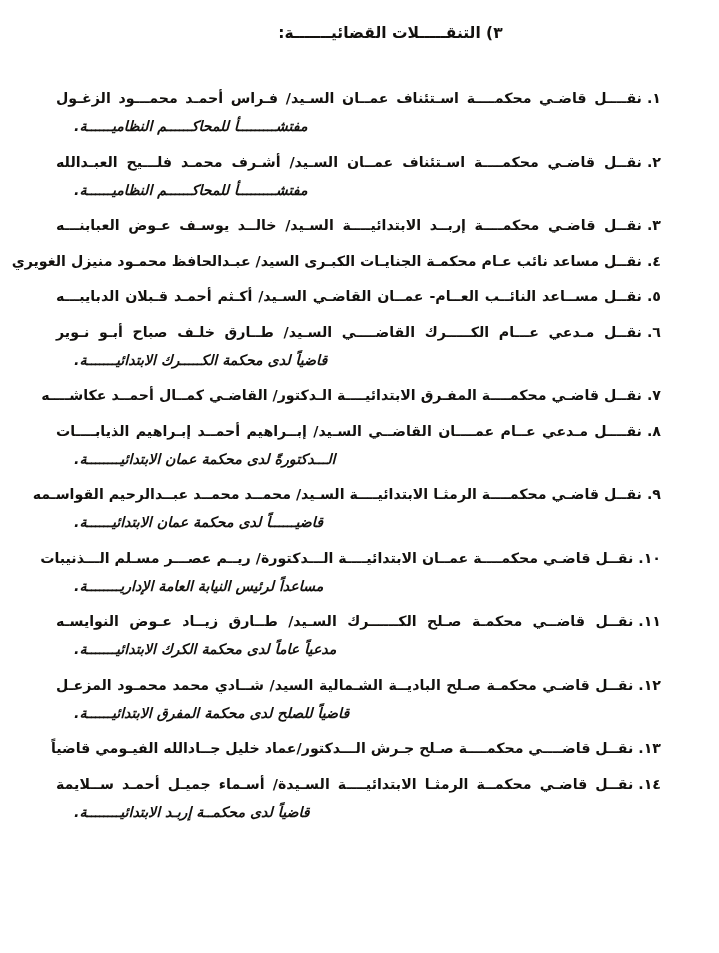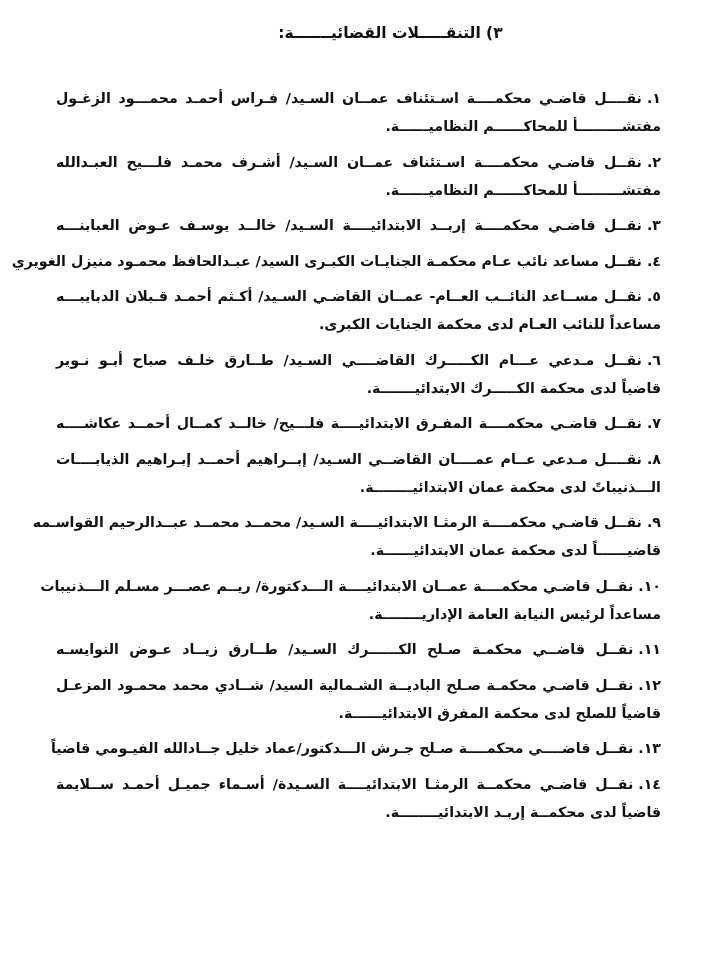--- a/index.html
+++ b/index.html
@@ -62,22 +62,23 @@
     font-weight: bold;
     line-height: 28px;
     white-space: nowrap;
   }
 
   .item-line.first {
     justify-content: flex-start;
   }
 
   .item-line.second {
-    justify-content: flex-start;
+    justify-content: flex-end;
     padding-left: 18px;
+    font-style: italic;
   }
 
   .item-num {
     flex: 0 0 auto;
     margin-left: 5px;
     font-weight: bold;
     font-size: 14.2px;
     direction: rtl;
     unicode-bidi: isolate;
   }
@@ -141,49 +142,46 @@
         <span class="item-num">٤.</span>
         <span class="item-text">نقــل مساعد نائب عـام محكمـة الجنايـات الكبـرى السيد/ عبـدالحافظ محمـود منيزل الغويري</span>
       </div>
     </div>
 
     <div class="item">
       <div class="item-line first">
         <span class="item-num">٥.</span>
         <span class="item-text">نقــل مســاعد النائــب العــام- عمــان القاضـي السـيد/ أكـثم أحمـد قـبلان الدبايبـــه</span>
       </div>
-      <div class="item-line second">
-        <span class="item-text-2">مساعداً للنائب العـام لدى محكمة الجنايات الكبرى.</span>
-      </div>
     </div>
 
     <div class="item">
       <div class="item-line first">
         <span class="item-num">٦.</span>
         <span class="item-text">نقــل مـدعي عـــام الكـــــرك القاضــــي السـيد/ طــارق خلـف صباح أبـو نـوير</span>
       </div>
       <div class="item-line second">
         <span class="item-text-2">قاضياً لدى محكمة الكـــــرك الابتدائيـــــــة.</span>
       </div>
     </div>
 
     <div class="item">
       <div class="item-line first">
         <span class="item-num">٧.</span>
-        <span class="item-text">نقــل قاضـي محكمــــة المفـرق الابتدائيــــة فلـــيح/ خالــد كمــال أحمــد عكاشــــه</span>
+        <span class="item-text">نقــل قاضـي محكمــــة المفـرق الابتدائيــــة الـدكتور/ القاضـي كمــال أحمــد عكاشــــه</span>
       </div>
     </div>
 
     <div class="item">
       <div class="item-line first">
         <span class="item-num">٨.</span>
         <span class="item-text">نقــــل مـدعي عــام عمــــان القاضــي السـيد/ إبــراهيم أحمــد إبـراهيم الذيابــــات</span>
       </div>
       <div class="item-line second">
-        <span class="item-text-2">الـــذنيباتً لدى محكمة عمان الابتدائيــــــــة.</span>
+        <span class="item-text-2">الـــدكتورةً لدى محكمة عمان الابتدائيــــــــة.</span>
       </div>
     </div>
 
     <div class="item">
       <div class="item-line first">
         <span class="item-num">٩.</span>
         <span class="item-text">نقــل قاضـي محكمــــة الرمثـا الابتدائيــــة السـيد/ محمــد محمــد عبــدالرحيم القواسـمه</span>
       </div>
       <div class="item-line second">
         <span class="item-text-2">قاضيــــــاً لدى محكمة عمان الابتدائيــــــة.</span>
@@ -198,20 +196,23 @@
       <div class="item-line second">
         <span class="item-text-2">مساعداً لرئيس النيابة العامة الإداريــــــــة.</span>
       </div>
     </div>
 
     <div class="item">
       <div class="item-line first">
         <span class="item-num">١١.</span>
         <span class="item-text">نقــل قاضــي محكمـة صـلح الكــــــرك السـيد/ طــارق زيــاد عـوض النوايسـه</span>
       </div>
+      <div class="item-line second">
+        <span class="item-text-2">مدعياً عاماً لدى محكمة الكرك الابتدائيـــــــة.</span>
+      </div>
     </div>
 
     <div class="item">
       <div class="item-line first">
         <span class="item-num">١٢.</span>
         <span class="item-text">نقــل قاضـي محكمـة صـلح الباديــة الشـمالية السيد/ شــادي محمد محمـود المزعـل</span>
       </div>
       <div class="item-line second">
         <span class="item-text-2">قاضياً للصلح لدى محكمة المفرق الابتدائيــــــة.</span>
       </div>

